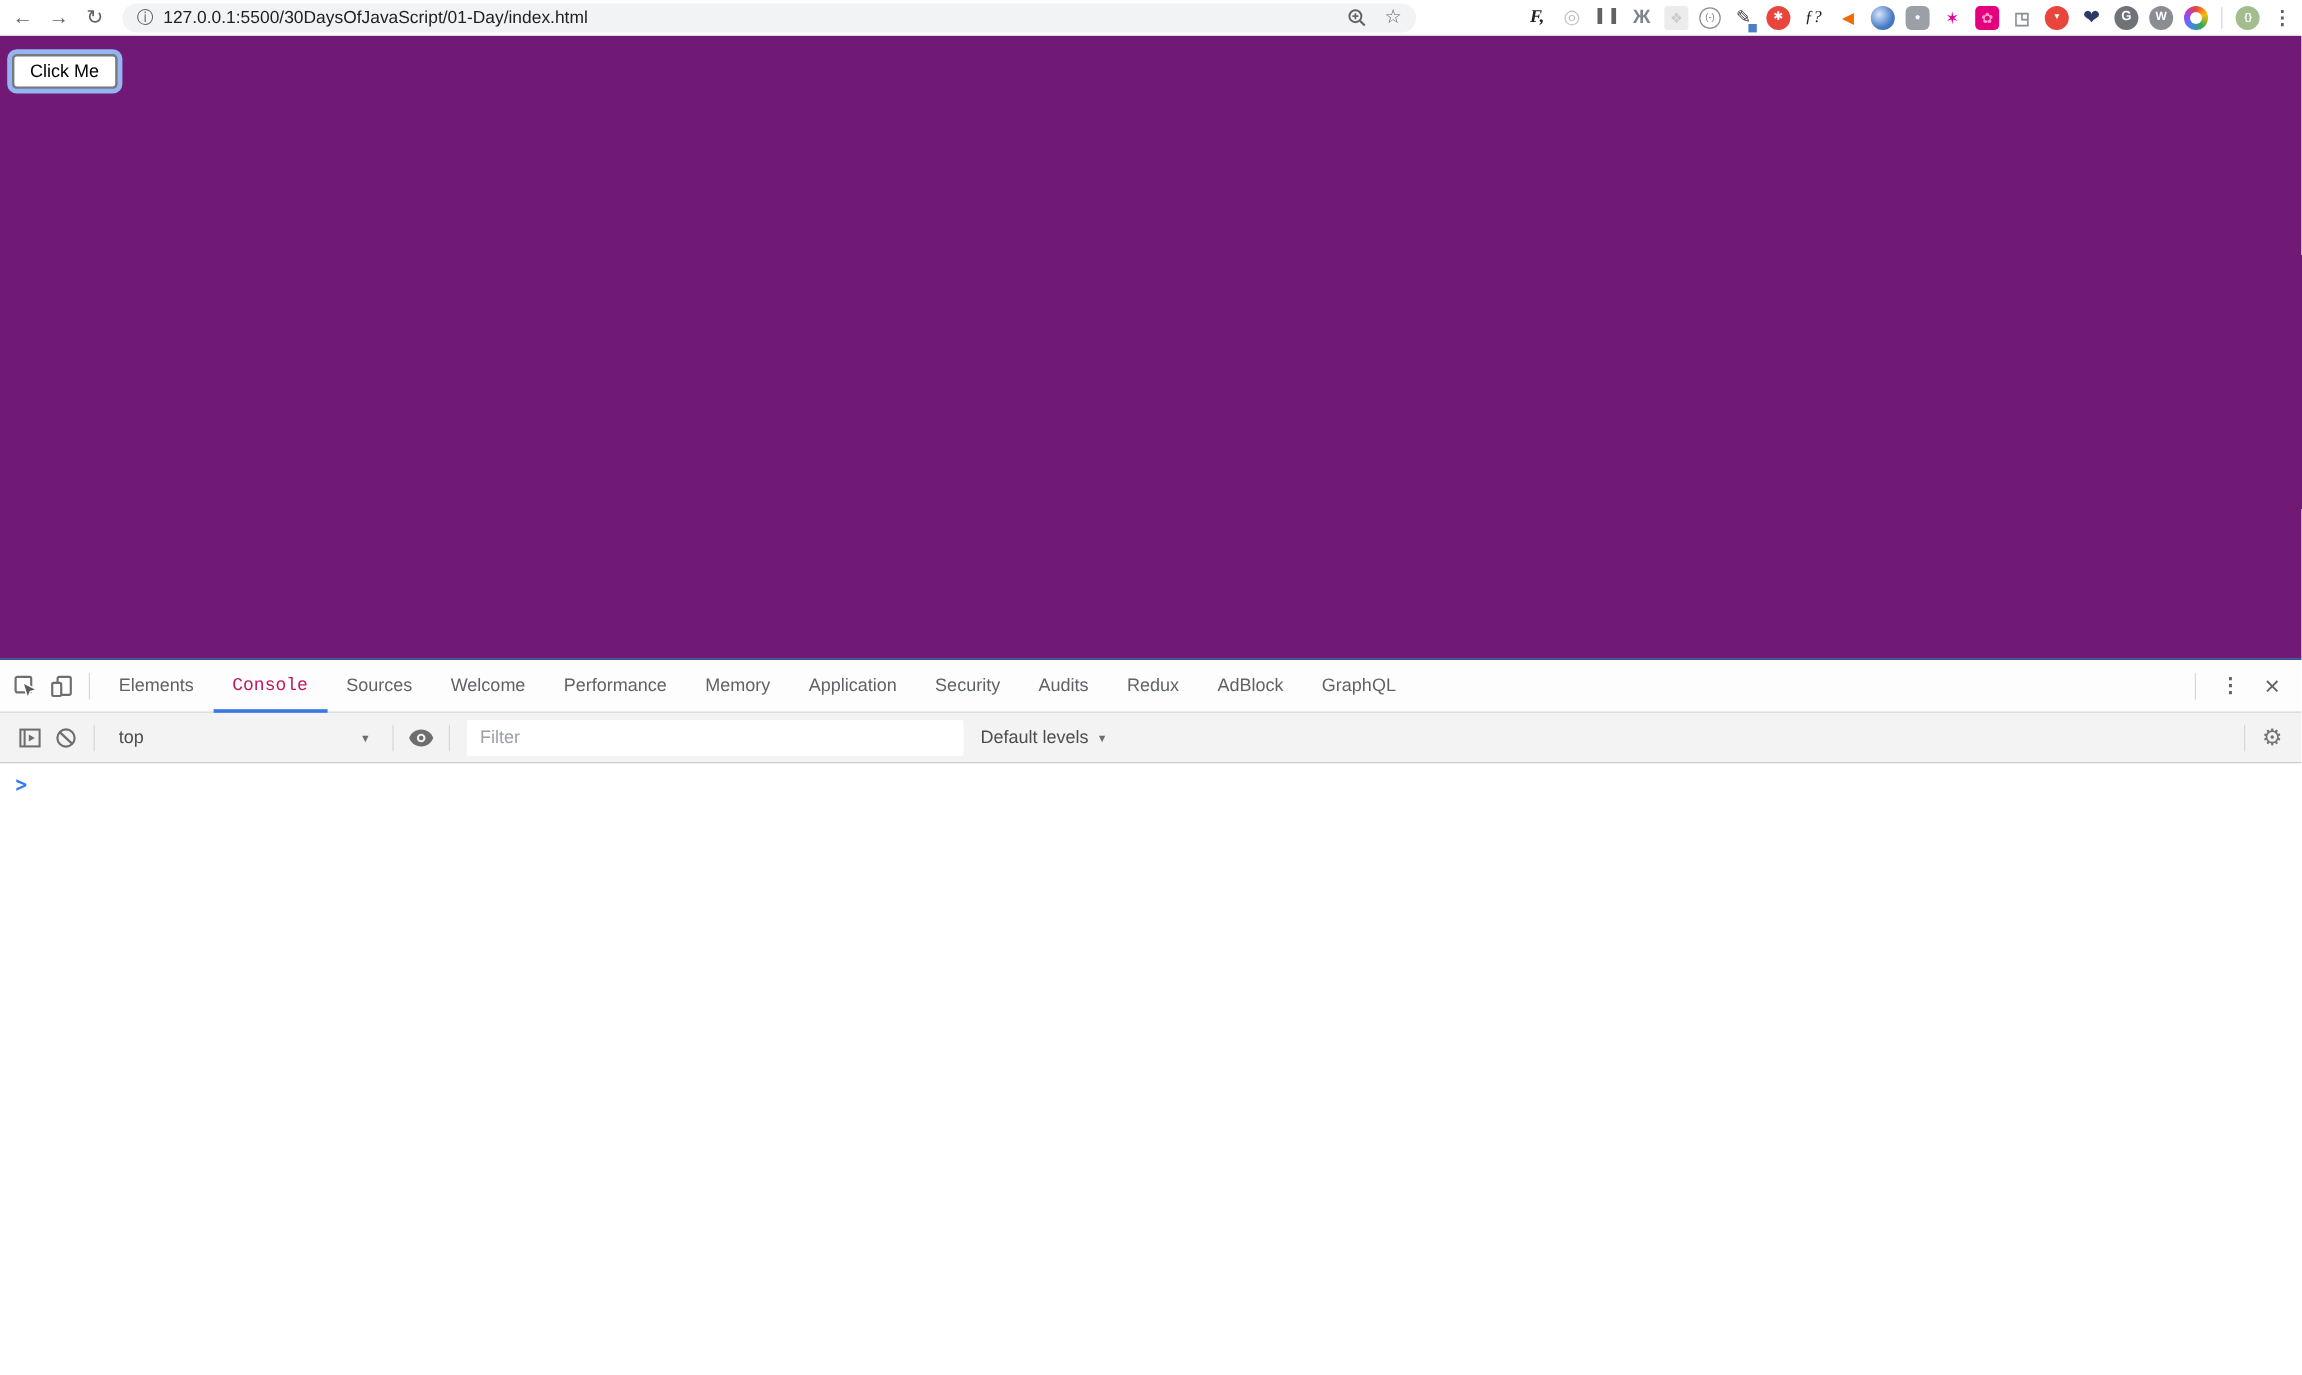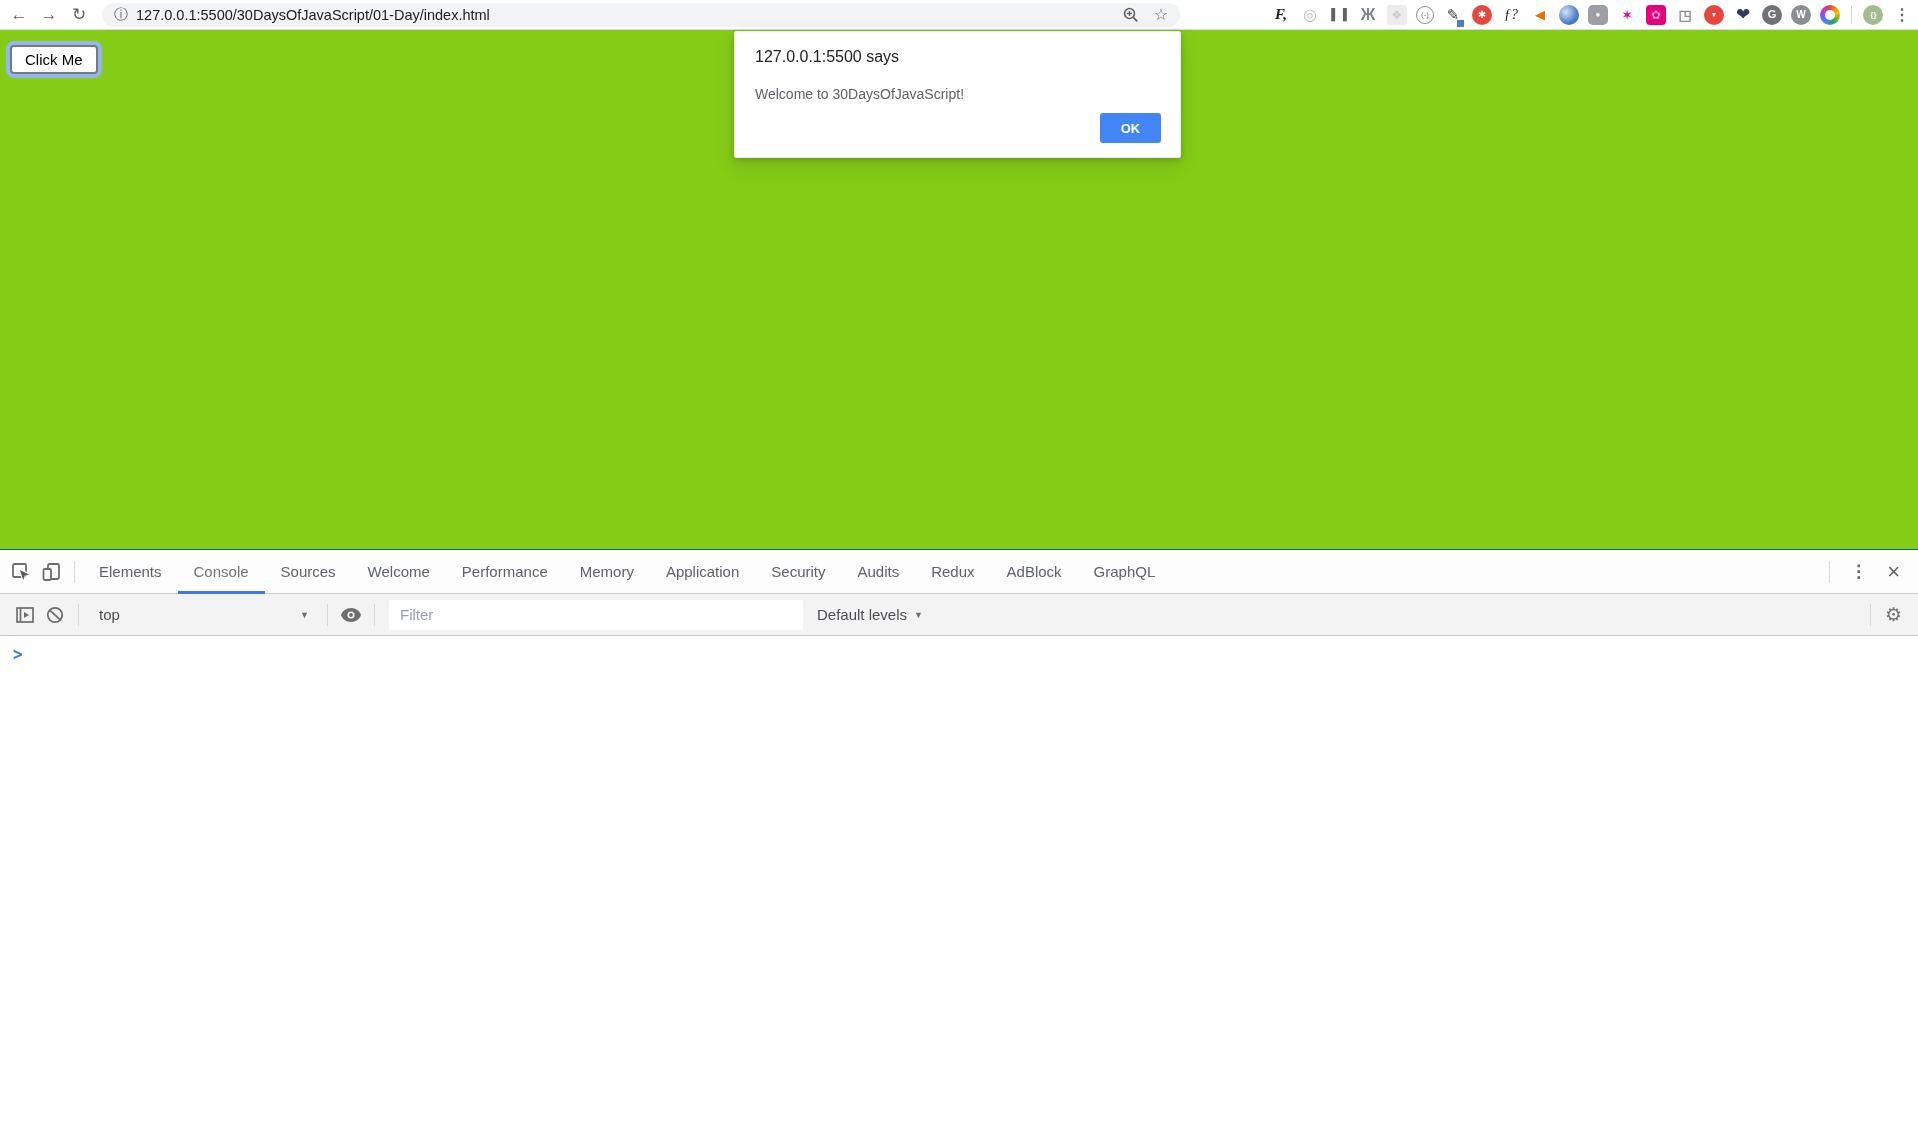--- a/index.html
+++ b/index.html
@@ -41,21 +41,21 @@
   .ext-16 { color: #2d3a66; font-size: 17px; }
   .ext-17 { background: #6f7377; border-radius: 50%; color: #fff; font-size: 11px; font-weight: 700; }
   .ext-18 { background: #8a8e92; border-radius: 50%; color: #fff; font-size: 10px; font-weight: 700; }
   .ext-19 { background: conic-gradient(#e8453c,#fbbc05,#34a853,#4285f4,#a142f4,#e8453c); border-radius: 50%; }
   .ring-center { width: 10px; height: 10px; background: #fff; border-radius: 50%; }
   .ext-20 { background: #a3bd90; border-radius: 50%; color: #fff; font-size: 8px; font-weight: 700; letter-spacing: -1px; }
   .tb-sep { width: 1px; height: 18px; background: #d5d5d5; margin: 0 2px; }
   .browser-menu { margin-left: 11px; color: #5f6368; font-size: 16px; font-weight: 700; width: 14px; text-align: center; }
 
   
-  .page { position: relative; height: 519px; background: #84cc16; }
+  .page { position: relative; height: 519px; background: #701a75; }
   .clickme { position: absolute; left: 10px; top: 15px; background: #fff; color: #000;
     font-family: "Liberation Sans", sans-serif; font-size: 15px; padding: 4px 13px;
     border: 2px solid #77797c; border-radius: 4px; box-shadow: 0 0 0 4px #94b5f3; cursor: pointer; }
 
   .dialog { position: absolute; left: 734px; top: 1px; width: 447px; height: 127px;
     background: #fff; border: 1px solid #ececec; border-radius: 2px;
     box-shadow: 0 2px 6px rgba(0,0,0,.18), 0 8px 22px rgba(0,0,0,.10); padding: 16px 20px; }
   .dialog-title { font-size: 16px; color: #202124; }
   .dialog-msg { margin-top: 20px; font-size: 14px; color: #5f6368; }
   .dialog-ok { position: absolute; right: 19px; bottom: 14px; width: 61px; height: 30px;
@@ -63,21 +63,21 @@
     border: none; border-radius: 3px; cursor: pointer; font-family: "Liberation Sans", sans-serif; }
 
   
   .devtools { height: 596px; border-top: 1px solid #0369a1; background: #fff; }
   .dt-tabbar { height: 44px; background: #fdfdfd; border-bottom: 1px solid #d0d0d0;
     display: flex; align-items: center; padding: 0 10px 0 6px; }
   .dt-icon { width: 30px; height: 30px; display: flex; align-items: center; justify-content: center; }
   .vsep { width: 1px; height: 22px; background: #d8d8d8; margin: 0 8px; }
   .dt-tab { height: 44px; line-height: 44px; padding: 0 16px; font-size: 15px; color: #5f6368;
     border-bottom: 3px solid transparent; cursor: default; white-space: nowrap; }
-  .dt-tab.active { color: #737373; border-bottom-color: #3b78e7; }
+  .dt-tab.active { color: #be185d; border-bottom-color: #3b78e7; font-family: Liberation Mono, monospace; }
   .flex-spacer { flex: 1 1 auto; }
   .dt-kebab { color: #5f6368; font-size: 17px; font-weight: 700; padding: 0 12px; }
   .dt-close { color: #5f6368; font-size: 22px; padding: 0 8px; line-height: 1; }
 
   .dt-toolbar { height: 42px; background: #f3f3f3; border-bottom: 1px solid #ccc;
     display: flex; align-items: center; padding: 0 10px; }
   .ctx-select { width: 232px; display: flex; align-items: center; justify-content: space-between;
     font-size: 15px; color: #4a4d51; padding: 0 10px 0 12px; }
   .caret { font-size: 9px; color: #6e6e6e; }
   .filter { width: 414px; height: 30px; background: #fff; border: none; border-radius: 2px;
@@ -150,25 +150,20 @@
         </span>
       <span class="tb-sep"></span>
       <span class="ext ext-20">{ }</span>
     </div>
     <span class="browser-menu">⋮</span>
   </header>
 
   <main class="page">
     <button class="clickme">Click Me</button>
 
-    <div class="dialog">
-      <div class="dialog-title">127.0.0.1:5500 says</div>
-      <div class="dialog-msg">Welcome to 30DaysOfJavaScript!</div>
-      <button class="dialog-ok">OK</button>
-    </div>
   </main>
 
   <section class="devtools">
 
     <div class="dt-tabbar">
       <span class="dt-icon">
         <svg width="22" height="22" viewBox="0 0 22 22">
           <rect x="3" y="3" width="13" height="13" rx="1.5" fill="none" stroke="#6e6e6e" stroke-width="1.8"></rect>
           <polygon points="10,9 19,13.5 14.8,14.8 13.2,19 10,9" fill="#fff" stroke="#fff" stroke-width="2.5"></polygon>
           <polygon points="10,9 19,13.5 14.8,14.8 13.2,19 10,9" fill="#5a5a5a"></polygon>

